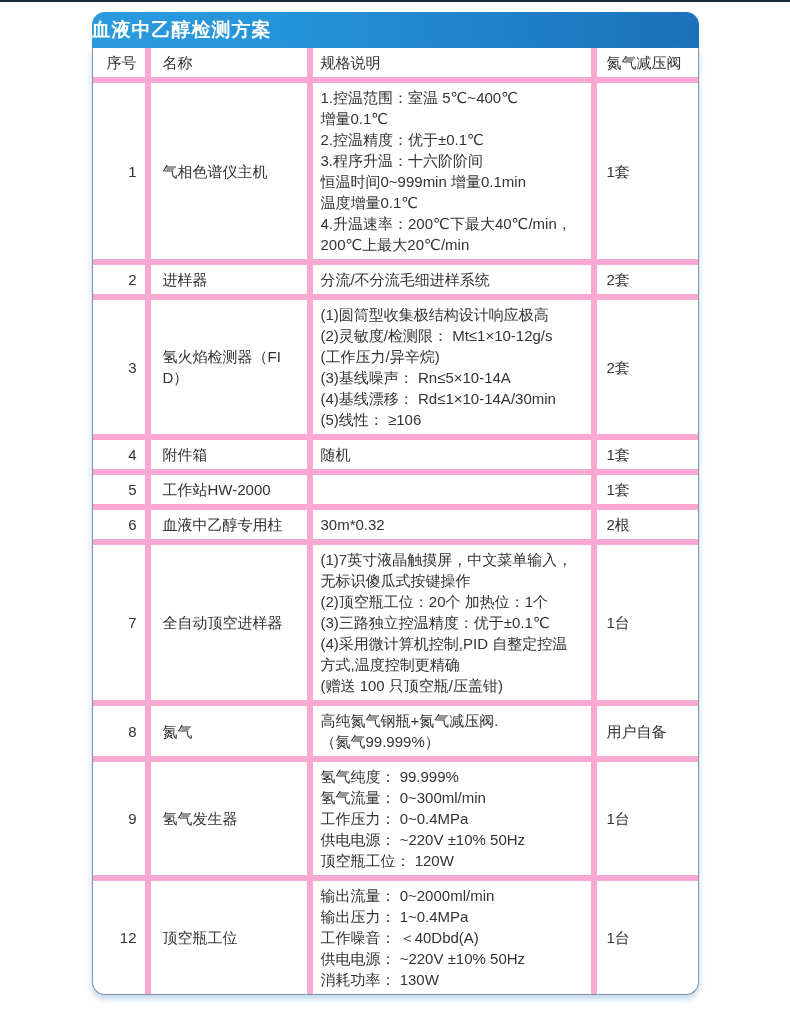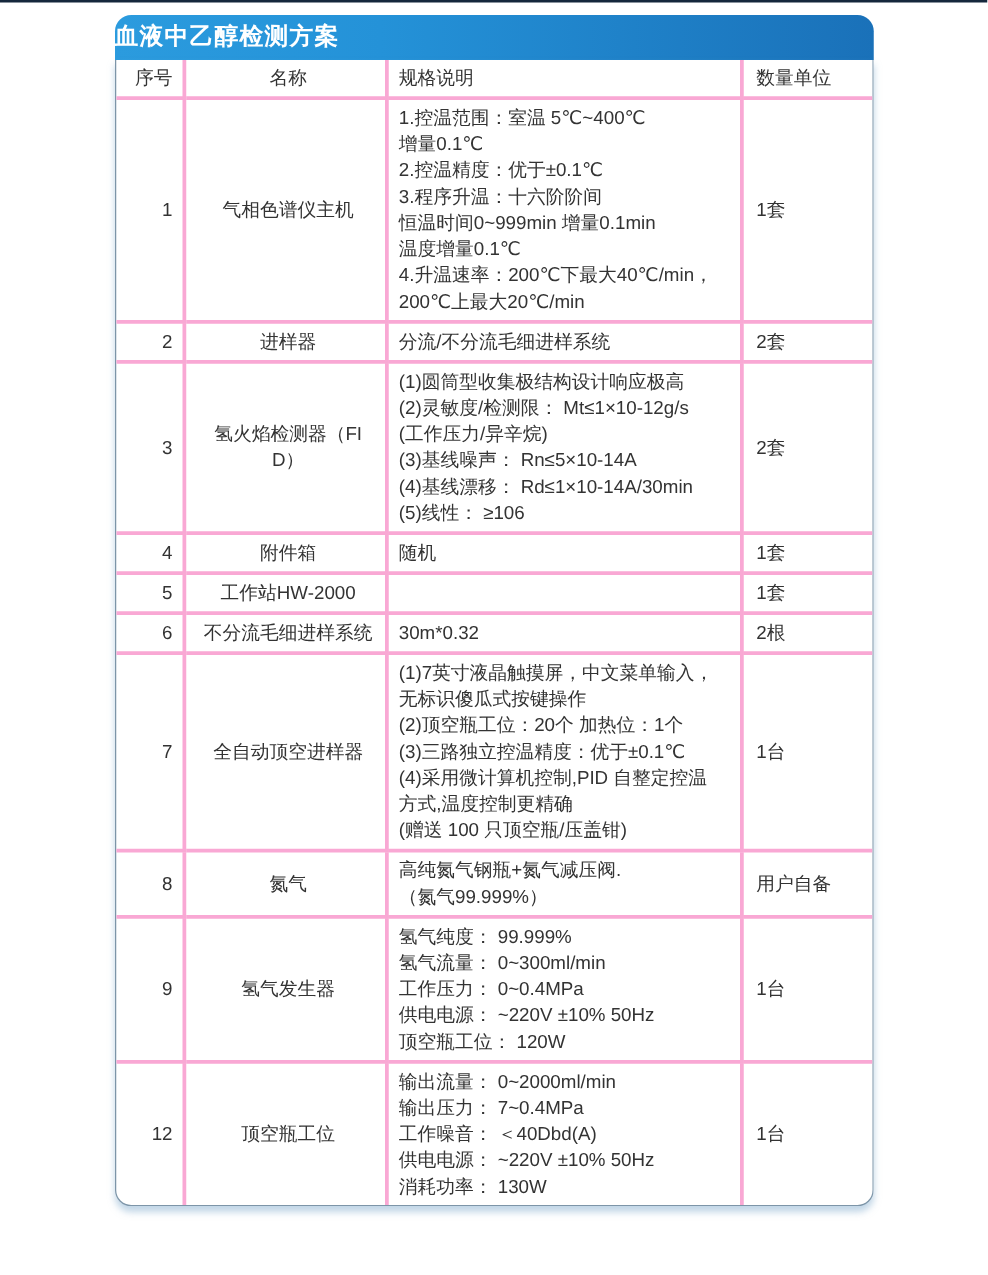--- a/index.html
+++ b/index.html
@@ -40,36 +40,36 @@
     box-shadow: 0 4px 6px rgba(141, 179, 210, 0.55);
   }
   table {
     width: 100%;
     border-collapse: collapse;
     table-layout: fixed;
     font-size: 15px;
     color: #333333;
   }
   th, td {
-    border: 3px solid #f9a8d4;
+    border: 6px solid #f9a8d4;
     padding: 4px 8px;
     vertical-align: middle;
     line-height: 21px;
     font-weight: normal;
     text-align: left;
     word-break: break-all;
   }
   
   tr > *:first-child { border-left: none; }
   tr > *:last-child  { border-right: none; }
   thead th { border-top: none; height: 28px; }
   tbody tr:last-child td { border-bottom: none; }
 
   .col-no   { text-align: right; }
-  .col-name { padding-left: 12px; text-align: center; }
+  .col-name { padding-left: 12px; }
   .col-spec { padding-left: 8px; }
   .col-qty  { padding-left: 10px; }
 </style>
 </head>
 <body>
 
 <div class="top-border"></div>
 
 <div class="spec-card">
   <div class="title-bar">血液中乙醇检测方案</div>
@@ -79,21 +79,21 @@
         <col style="width:55px">
         <col style="width:162px">
         <col style="width:284px">
         <col style="width:104px">
       </colgroup>
       <thead>
         <tr>
           <th class="col-no">序号</th>
           <th class="col-name">名称</th>
           <th class="col-spec">规格说明</th>
-          <th class="col-qty">数量单位</th>
+          <th class="col-qty">氮气减压阀</th>
         </tr>
       </thead>
       <tbody id="tbody">
           <tr>
             <td class="col-no">1</td>
             <td class="col-name">气相色谱仪主机</td>
             <td class="col-spec">
               <div>1.控温范围：室温 5℃~400℃</div>
               <div>增量0.1℃</div>
               <div>2.控温精度：优于±0.1℃</div>
@@ -135,21 +135,21 @@
             <td class="col-qty">1套</td>
           </tr>
           <tr>
             <td class="col-no">5</td>
             <td class="col-name">工作站HW-2000</td>
             <td class="col-spec"></td>
             <td class="col-qty">1套</td>
           </tr>
           <tr>
             <td class="col-no">6</td>
-            <td class="col-name">不分流毛细进样系统</td>
+            <td class="col-name">血液中乙醇专用柱</td>
             <td class="col-spec">
               <div>30m*0.32</div>
             </td>
             <td class="col-qty">2根</td>
           </tr>
           <tr>
             <td class="col-no">7</td>
             <td class="col-name">全自动顶空进样器</td>
             <td class="col-spec">
               <div>(1)7英寸液晶触摸屏，中文菜单输入，</div>
@@ -181,21 +181,21 @@
               <div>供电电源： ~220V ±10% 50Hz</div>
               <div>顶空瓶工位： 120W</div>
             </td>
             <td class="col-qty">1台</td>
           </tr>
           <tr>
             <td class="col-no">12</td>
             <td class="col-name">顶空瓶工位</td>
             <td class="col-spec">
               <div>输出流量： 0~2000ml/min</div>
-              <div>输出压力： 7~0.4MPa</div>
+              <div>输出压力： 1~0.4MPa</div>
               <div>工作噪音： ＜40Dbd(A)</div>
               <div>供电电源： ~220V ±10% 50Hz</div>
               <div>消耗功率： 130W</div>
             </td>
             <td class="col-qty">1台</td>
           </tr>
         </tbody>
     </table>
   </div>
 </div>

